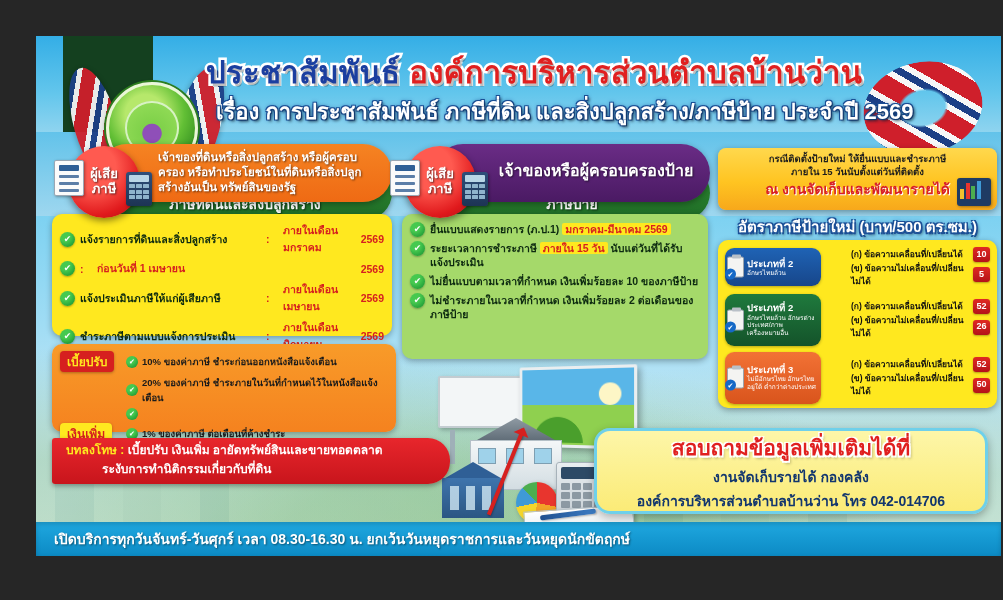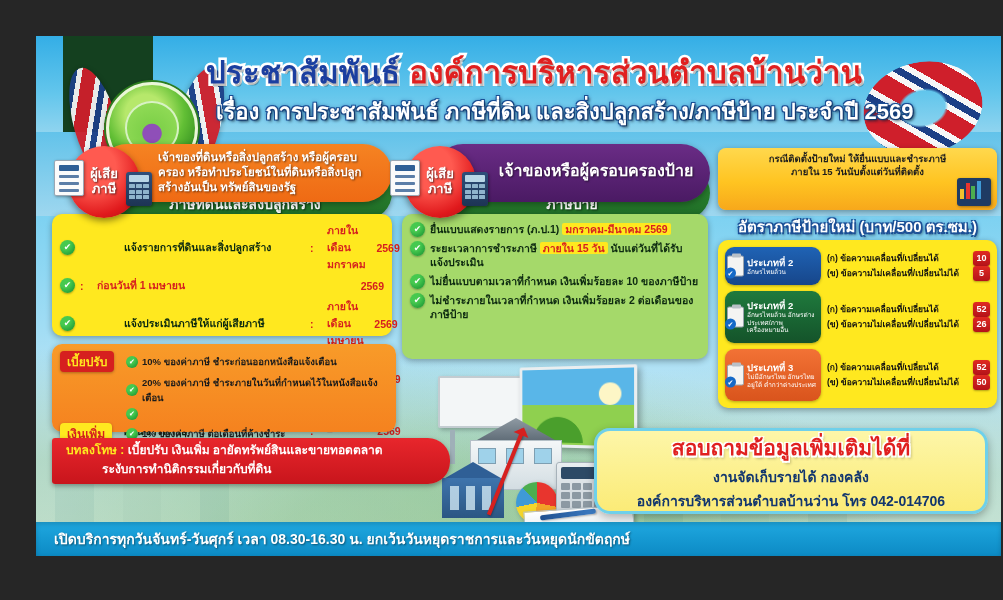--- a/index.html
+++ b/index.html
@@ -139,37 +139,37 @@
   .rate-badge.b3{background:linear-gradient(180deg,#f27235,#d9541c);min-height:52px;}
   .clip-ico{position:absolute;left:2px;top:50%;transform:translateY(-50%);
     width:17px;height:21px;background:#f4f4f2;border:1px solid #9aa3ad;border-radius:2px;}
   .clip-ico::before{content:"";position:absolute;left:4px;top:-3px;width:9px;height:4px;
     background:#b9c0c7;border-radius:1px;}
   .clip-ico::after{content:"✔";position:absolute;left:-3px;bottom:-3px;width:11px;height:11px;
     background:#1569c7;color:#fff;border-radius:50%;font-size:7px;line-height:11px;text-align:center;}
   .rate-badge .bt{color:#fff;line-height:1.18;}
   .rate-badge .bt b{display:block;font-size:9.5px;font-weight:bold;}
   .rate-badge .bt i{display:block;font-size:6.5px;font-style:normal;}
-  .rate-items{flex:1;padding-left:6px;}
+  .rate-items{flex:1;padding-left:6px;margin-left:24px;}
   .rate-line{display:flex;align-items:center;font-size:8.5px;font-weight:bold;
     color:#111;line-height:1.5;}
   .rate-line .txt{flex:1;}
   .rate-val{width:17px;height:15px;margin-left:3px;border-radius:3px;
     background:linear-gradient(180deg,#e02a22,#b41219);color:#fff;font-size:9px;font-weight:bold;
     display:flex;align-items:center;justify-content:center;box-shadow:0 1px 2px rgba(0,0,0,.3);}
 
   
   .panel-land{position:absolute;left:16px;top:178px;width:340px;height:122px;border-radius:10px;
     background:#ffe81f;box-shadow:0 2px 6px rgba(0,0,0,.32);padding:8px 8px 6px 8px;}
   .li{display:flex;align-items:center;margin-bottom:4px;}
   .chk{width:15px;height:15px;border-radius:50%;flex:0 0 15px;margin-right:5px;
     background:radial-gradient(circle at 35% 30%, #46c94f 0 35%, #138a2e 100%);
     color:#fff;font-size:9px;line-height:15px;text-align:center;font-weight:bold;
     box-shadow:0 1px 2px rgba(0,0,0,.3);}
-  .li .lbl{flex:0 0 186px;font-size:10.5px;font-weight:bold;color:#0d2a10;margin-left:44px;}
+  .li .lbl{flex:0 0 186px;font-size:10.5px;font-weight:bold;color:#0d2a10;}
   .li .col{flex:0 0 17px;font-size:10.5px;font-weight:bold;color:#d6201f;}
   .li .due{flex:1;font-size:10.5px;font-weight:bold;color:#d6201f;}
   .li .yr{font-size:10.5px;font-weight:bold;color:#d6201f;text-align:right;flex:0 0 34px;}
 
   .panel-sign{position:absolute;left:366px;top:178px;width:306px;height:145px;border-radius:10px;
     background:#a5d96a;box-shadow:0 2px 6px rgba(0,0,0,.32);padding:8px 8px 6px 8px;}
   .li2{display:flex;align-items:flex-start;margin-bottom:4px;}
   .li2 .body{flex:1;font-size:10.5px;font-weight:bold;color:#0d2a10;line-height:1.38;}
   .hl{background:#ffe81f;color:#d6201f;padding:0 3px;border-radius:2px;}
 
@@ -350,20 +350,21 @@
             <b></b>
             <b></b>
           </s>
       </div>
     </div>
   </div>
 
   <div class="newsign">
     <p>กรณีติดตั้งป้ายใหม่ ให้ยื่นแบบและชำระภาษี</p>
     <p>ภายใน 15 วันนับตั้งแต่วันที่ติดตั้ง</p>
+    <p class="big">ณ งานจัดเก็บและพัฒนารายได้</p>
     <div class="mon-ico">
       <b style="height:10px"></b><b style="height:16px;background:#e8352e"></b><b style="height:13px;background:#4cae4f"></b><b style="height:18px;background:#3f9ad6"></b>
     </div>
   </div>
 
   <div class="ratehdr">
     <span>อัตราภาษีป้ายใหม่ (บาท/500 ตร.ซม.)</span>
   </div>
   <div class="ratebox">
 

